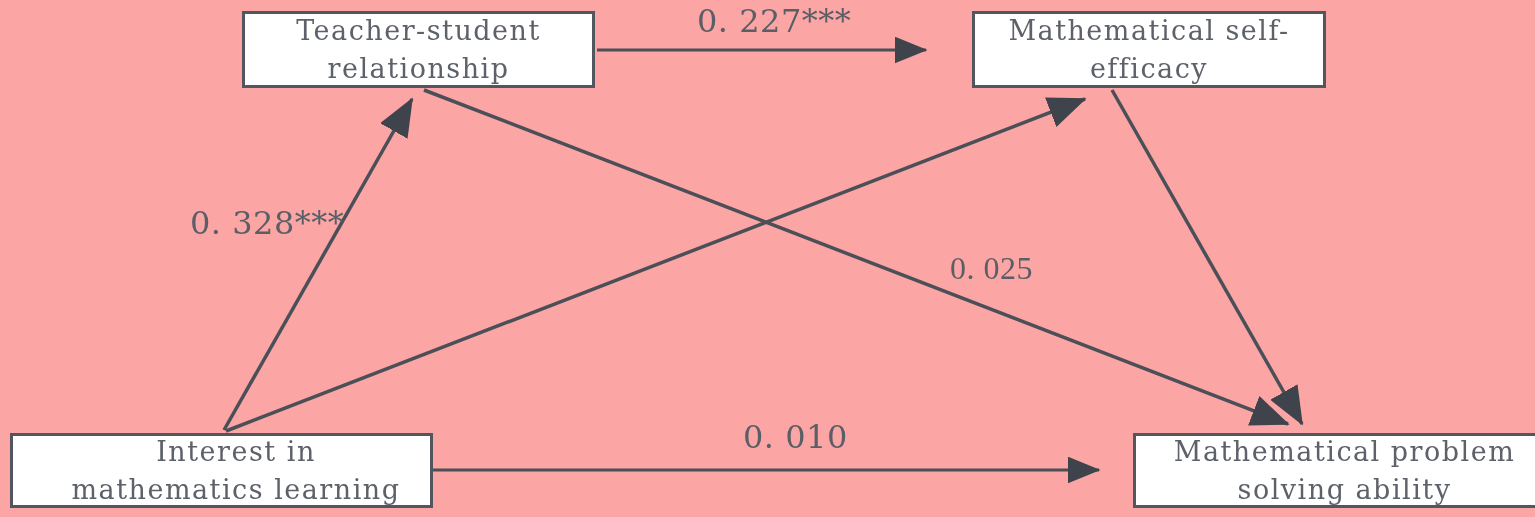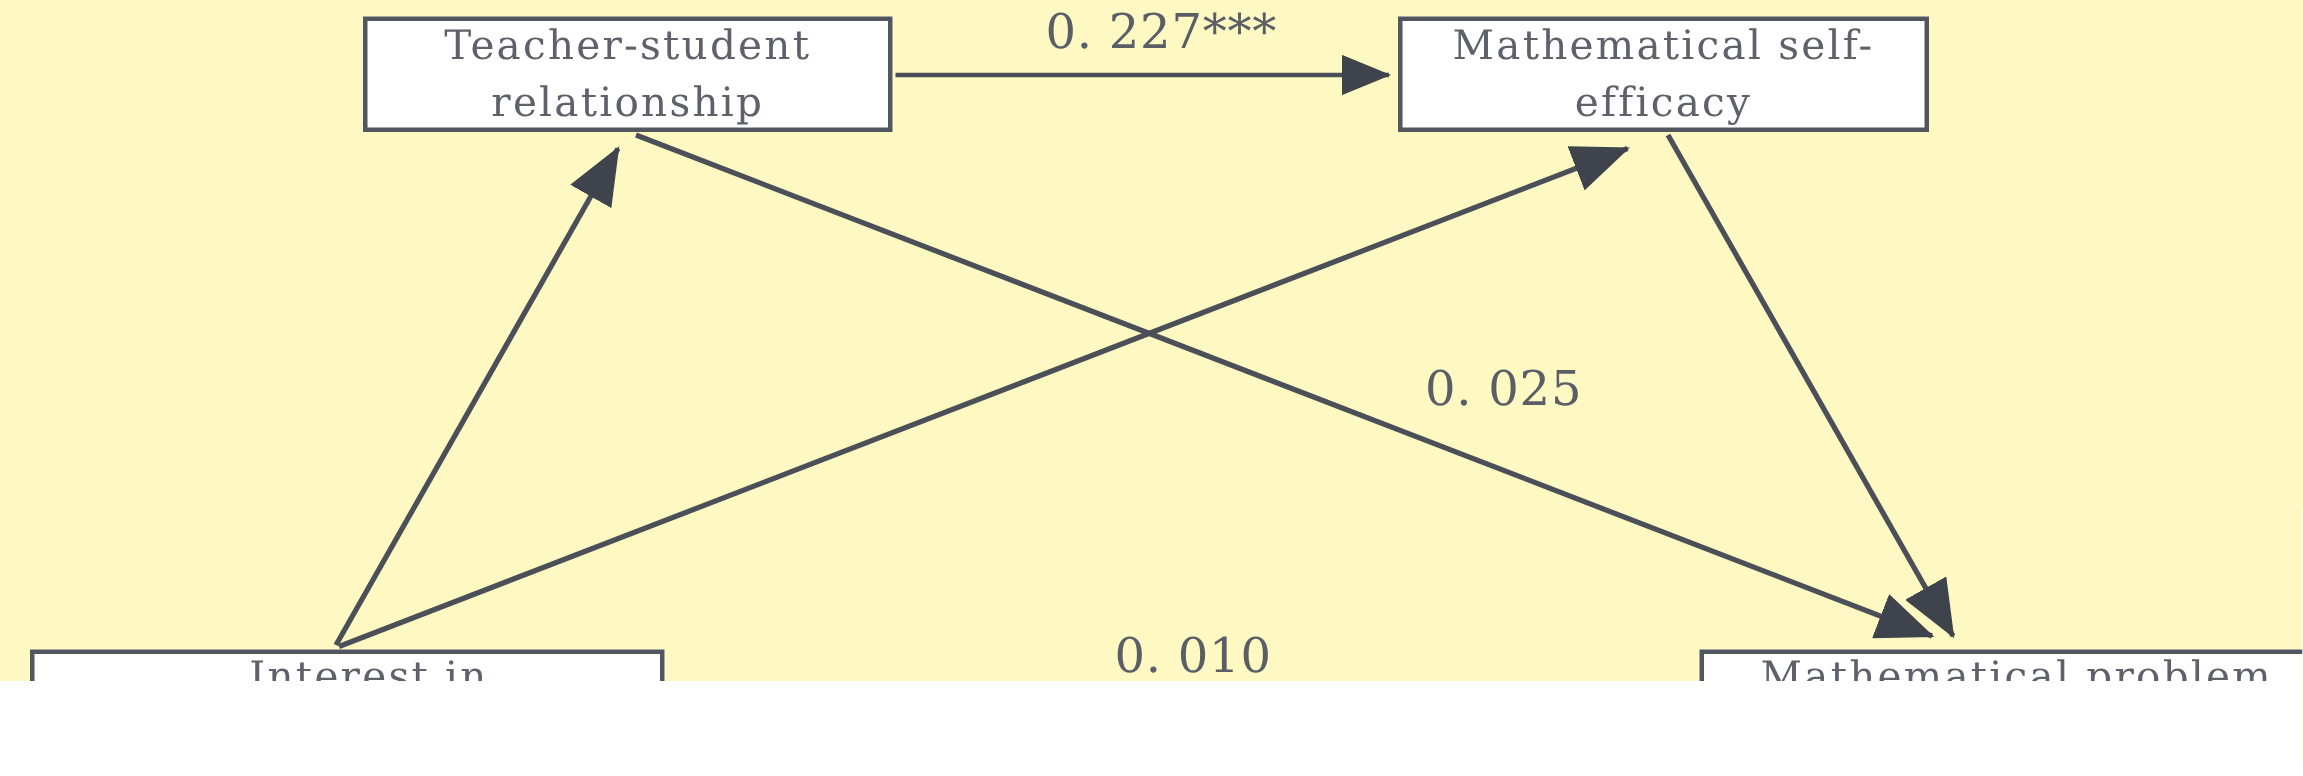--- a/index.html
+++ b/index.html
@@ -3,22 +3,22 @@
 <meta charset="utf-8">
 <style>
   html, body {
     margin: 0;
     padding: 0;
     background: #ffffff;
   }
   #diagram-root {
     position: relative;
     width: 1535px;
-    height: 454px;
-    background: #fef9c3;
+    height: 517px;
+    background: #fca5a5;
     font-family: "DejaVu Serif", "Liberation Serif", serif;
     overflow: hidden;
   }
   #path-svg {
     position: absolute;
     left: 0;
     top: 0;
     width: 1535px;
     height: 517px;
   }
@@ -77,37 +77,38 @@
     <line x1="1112" y1="90" x2="1302" y2="424" stroke="#4b4f57" stroke-width="3.5" marker-end="url(#arrowhead)"></line>
 
     <line x1="430" y1="470" x2="1099" y2="470" stroke="#4b4f57" stroke-width="3" marker-end="url(#arrowhead)"></line>
   </svg>
 
   <div class="node-box" style="left:242px; top:11px; width:353px; height:77px;">
     <span class="node-label">Teacher-student
 relationship</span>
   </div>
 
-  <div class="node-box" style="left:932px; top:11px; width:354px; height:77px;">
+  <div class="node-box" style="left:972px; top:11px; width:354px; height:77px;">
     <span class="node-label">Mathematical self-
 efficacy</span>
   </div>
 
-  <div class="node-box" style="left:20px; top:433px; width:423px; height:75px;padding-left:29px;">
+  <div class="node-box" style="left:10px; top:433px; width:423px; height:75px;padding-left:29px;">
     <span class="node-label">Interest in
 mathematics learning</span>
   </div>
 
   <div class="node-box" style="left:1133px; top:433px; width:423px; height:75px;">
     <span class="node-label">Mathematical problem
 solving ability</span>
   </div>
 
   <span class="edge-label" style="left:697px; top:2px;">0. 227***</span>
 
+  <span class="edge-label" style="left:190px; top:204px;">0. 328***</span>
 
 
-  <span class="edge-label" style="left:950px; top:240px;">0. 025</span>
+  <span class="edge-label" style="left:950px; top:250px;font-family:Liberation Serif, serif;">0. 025</span>
 
 
   <span class="edge-label" style="left:743px; top:418px;">0. 010</span>
 
 </div>
 
 </body></html>

